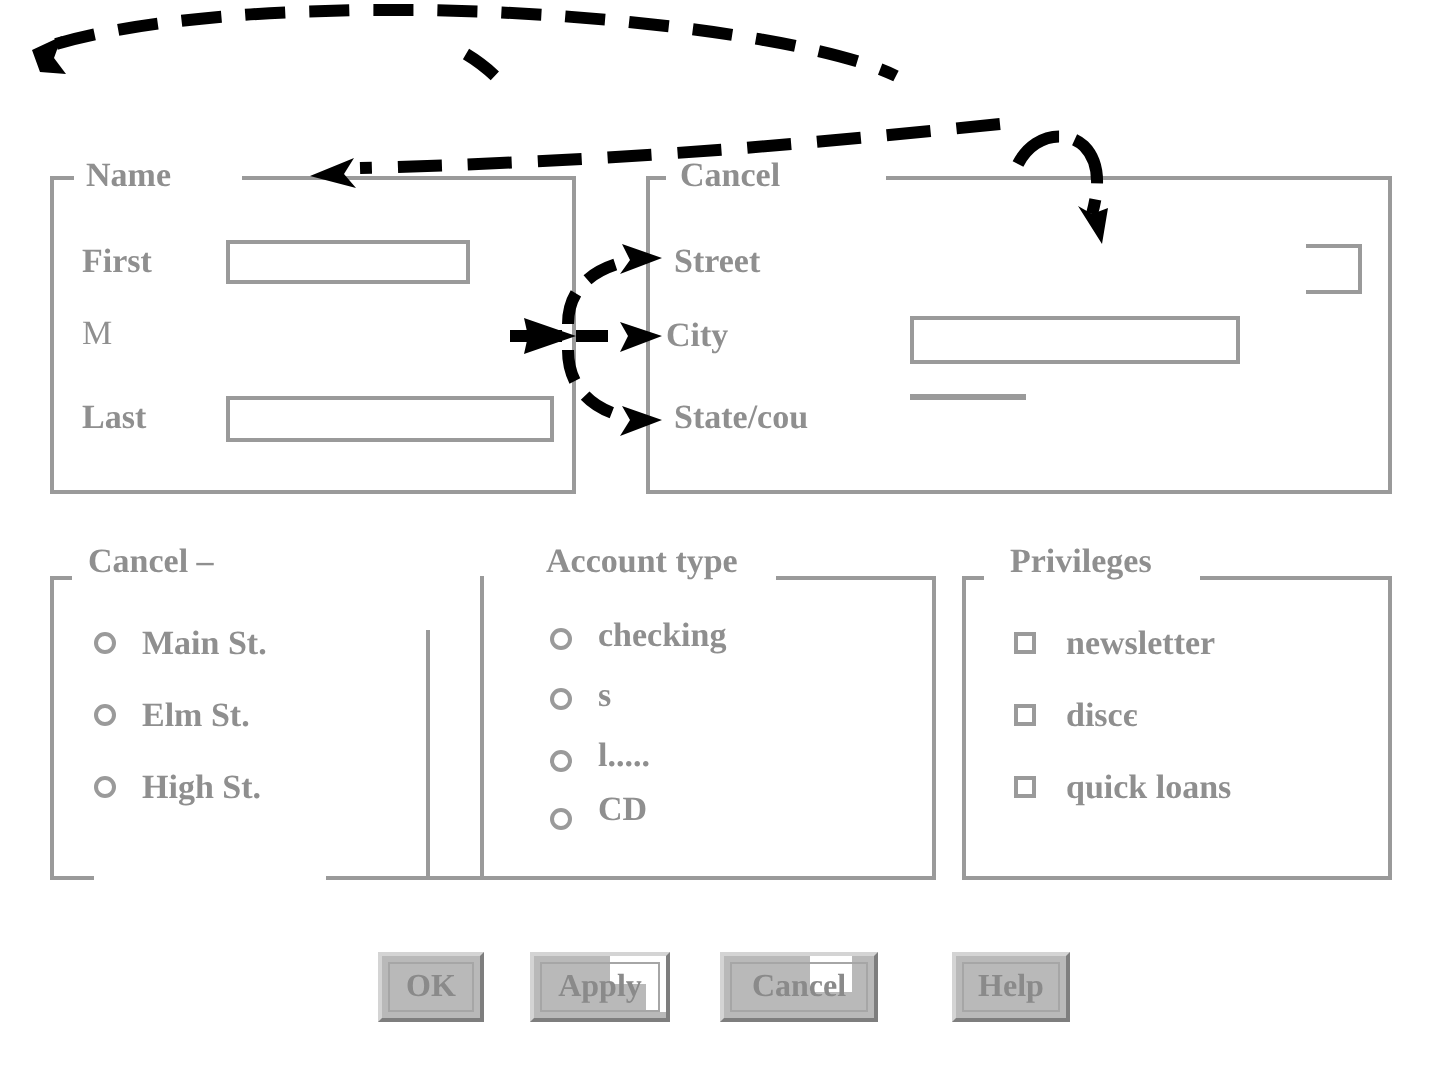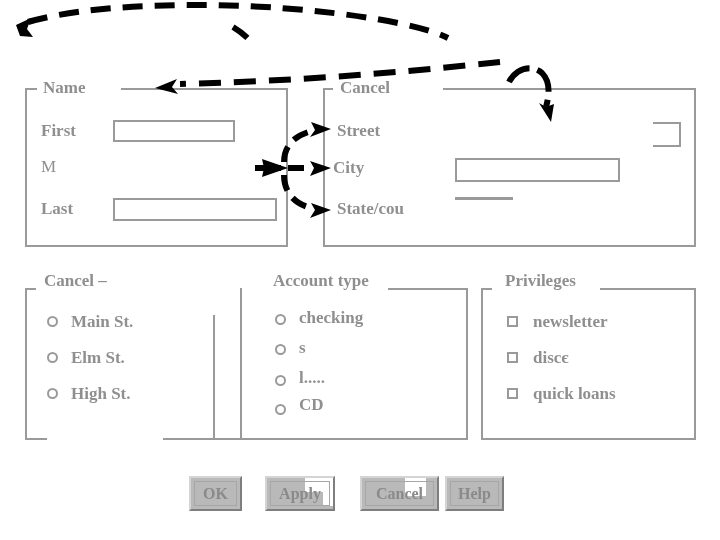--- a/index.html
+++ b/index.html
@@ -159,21 +159,21 @@
     <div class="inner"></div>
     <span class="lab">Apply</span>
   </div>
 
   <div class="btn" style="left:360px;top:476px;width:79px;height:35px;">
     <div class="notch" style="left:43px;top:0;width:21px;height:18px;"></div>
     <div class="inner"></div>
     <span class="lab">Cancel</span>
   </div>
 
-  <div class="btn" style="left:445px;top:476px;width:59px;height:35px;">
+  <div class="btn" style="left:476px;top:476px;width:59px;height:35px;">
     <div class="inner"></div>
     <span class="lab">Help</span>
   </div>
 
   <svg class="anno" viewBox="0 0 720 540" xmlns="http://www.w3.org/2000/svg">
 
     <path d="M 28 22 C 90 4 200 2 280 8 C 350 13 420 24 448 38" fill="none" stroke="#000" stroke-width="6" stroke-dasharray="20,12" stroke-linecap="butt"></path>
     <path d="M 233 27 C 243 33 250 40 254 45" fill="none" stroke="#000" stroke-width="6" stroke-dasharray="18,11" stroke-linecap="butt"></path>
     <polygon points="16,25 31,18 27,29 33,37 20,36" fill="#000"></polygon>
 

